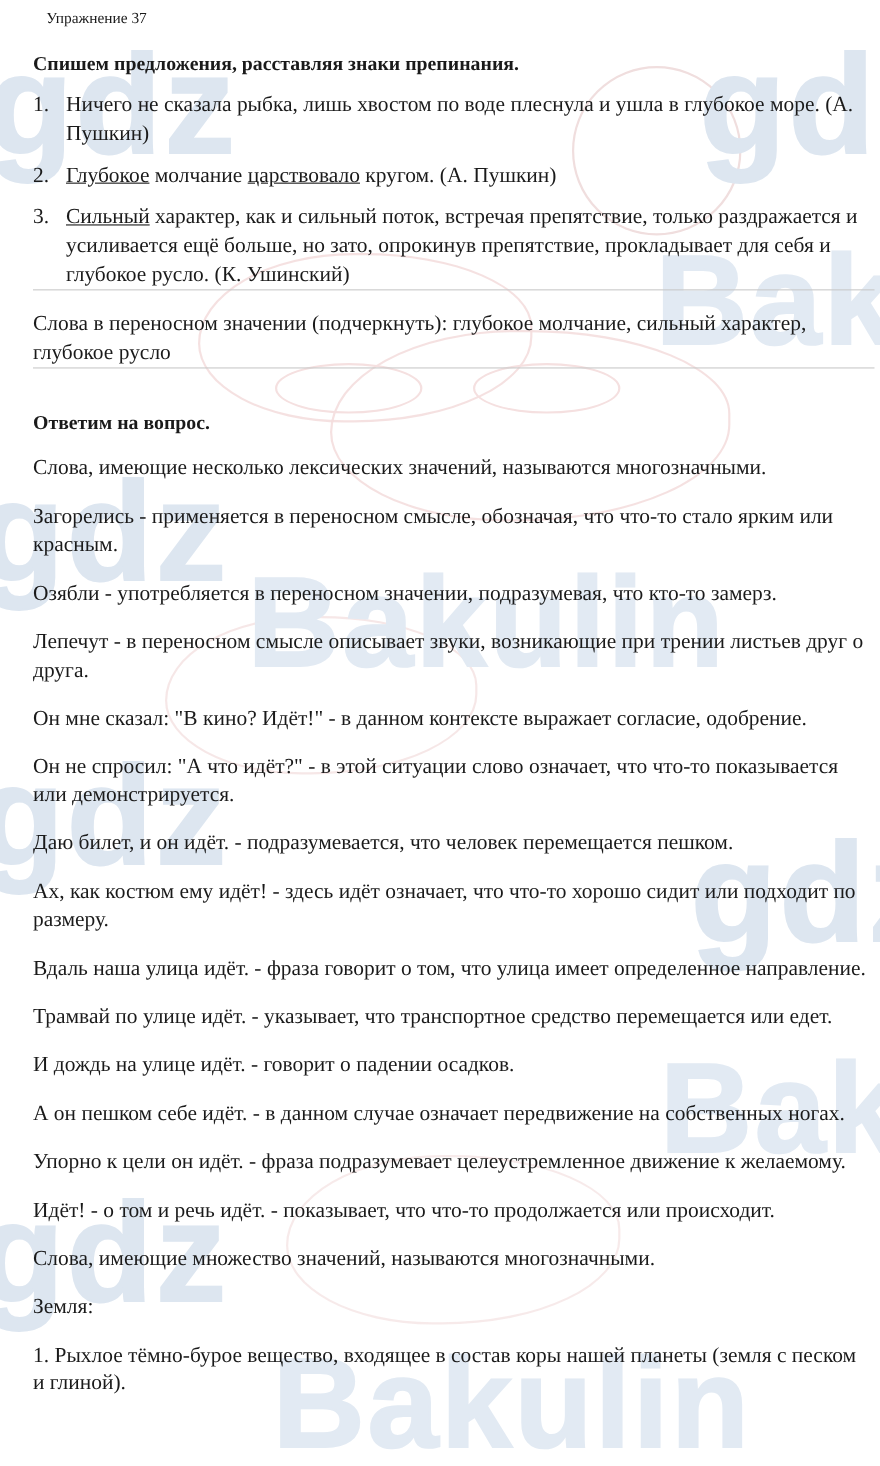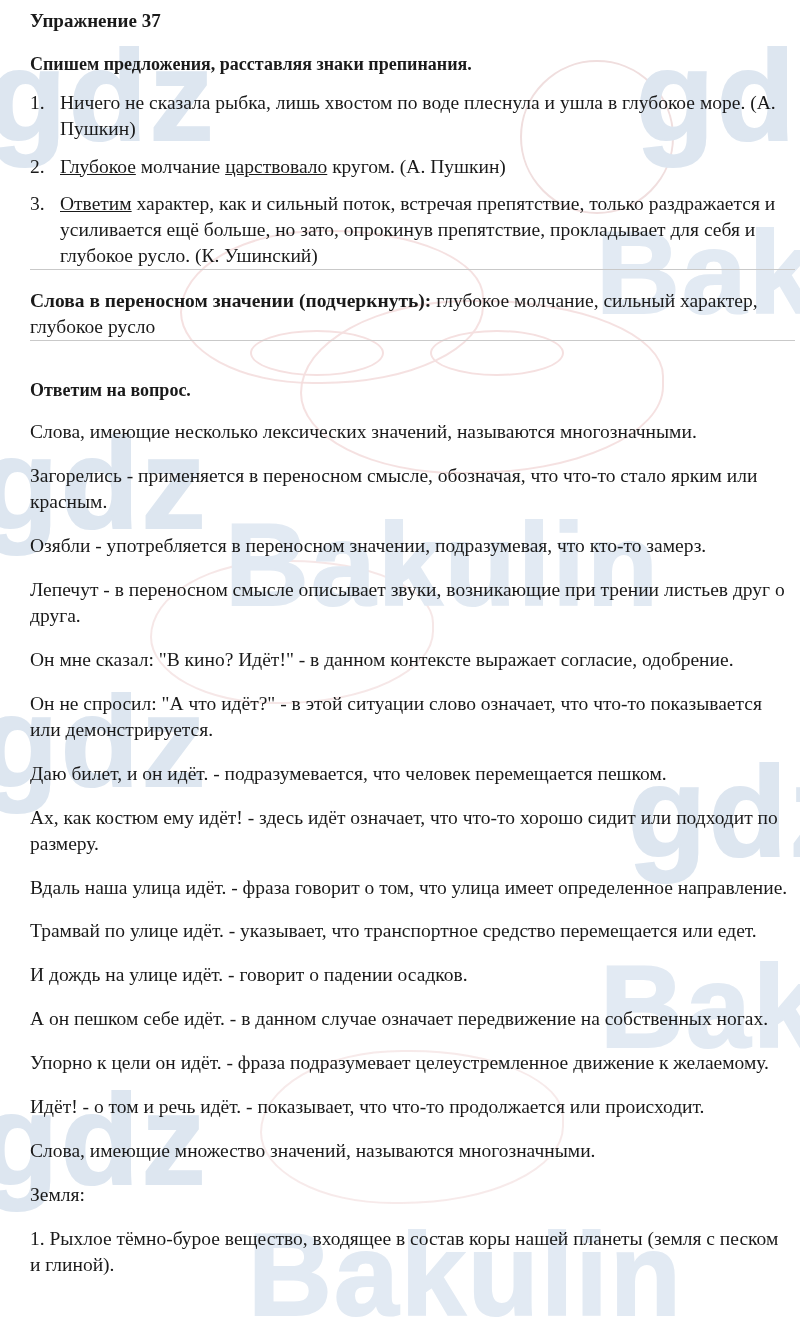--- a/index.html
+++ b/index.html
@@ -58,24 +58,24 @@
   
   #page {
     position: relative;
     z-index: 2;
     padding: 4px 6px 0 30px;
     box-sizing: border-box;
     width: 800px;
   }
 
   .doc-title {
-    font-size: 19px;
+    font-size: 14px;
     line-height: 1.28;
-    margin: 5px 0 0 0;
-    font-weight: 700;
+    margin: 5px 0 0 12px;
+    font-weight: 400;
   }
 
   .section-heading {
     font-size: 18px;
     line-height: 1.3;
     font-weight: 700;
     margin: 20px 0 0 0;
   }
 
   
@@ -113,21 +113,21 @@
   .rule-gap-top { margin-top: 30px; }
   .rule-gap-top2 { margin-top: 36px; }
 
   p.para {
     font-size: 19.5px;
     line-height: 1.33;
     margin: 18px 0 0 0;
     max-width: 762px;
   }
   p.para.tight { margin-top: 17px; }
-  .b { font-weight: 700; }
+  .b { font-weight: 400; }
 
   .block-after-rule { margin-top: 21px; }
 </style>
 </head>
 <body>
 
 <div id="watermark-layer">
 
   <div class="wm-blob" style="left:180px; top:230px; width:300px; height:150px;"></div>
   <div class="wm-blob" style="left:300px; top:300px; width:360px; height:170px;"></div>
@@ -151,21 +151,21 @@
 
 <main id="page">
 
   <h1 class="doc-title">Упражнение 37</h1>
 
   <h2 class="section-heading">Спишем предложения, расставляя знаки препинания.</h2>
 
   <ol class="exercise-list" id="exercise-list">
       <li><span class="li-num">1.</span><span><span>Ничего не сказала рыбка, лишь хвостом по воде плеснула и ушла в глубокое море. (А. Пушкин)</span></span></li>
       <li><span class="li-num">2.</span><span><span class="u">Глубокое</span><span> молчание </span><span class="u">царствовало</span><span> кругом. (А. Пушкин)</span></span></li>
-      <li><span class="li-num">3.</span><span><span class="u">Ответим</span><span> характер, как и сильный поток, встречая препятствие, только раздражается и усиливается ещё больше, но зато, опрокинув препятствие, прокладывает для себя и глубокое русло. (К. Ушинский)</span></span></li>
+      <li><span class="li-num">3.</span><span><span class="u">Сильный</span><span> характер, как и сильный поток, встречая препятствие, только раздражается и усиливается ещё больше, но зато, опрокинув препятствие, прокладывает для себя и глубокое русло. (К. Ушинский)</span></span></li>
     </ol>
 
   <hr class="rule rule-gap-top">
 
   <p class="para block-after-rule">
     <span class="b">Слова в переносном значении (подчеркнуть):</span><span> глубокое молчание, сильный характер, глубокое русло</span>
   </p>
 
   <hr class="rule rule-gap-top2">
 

